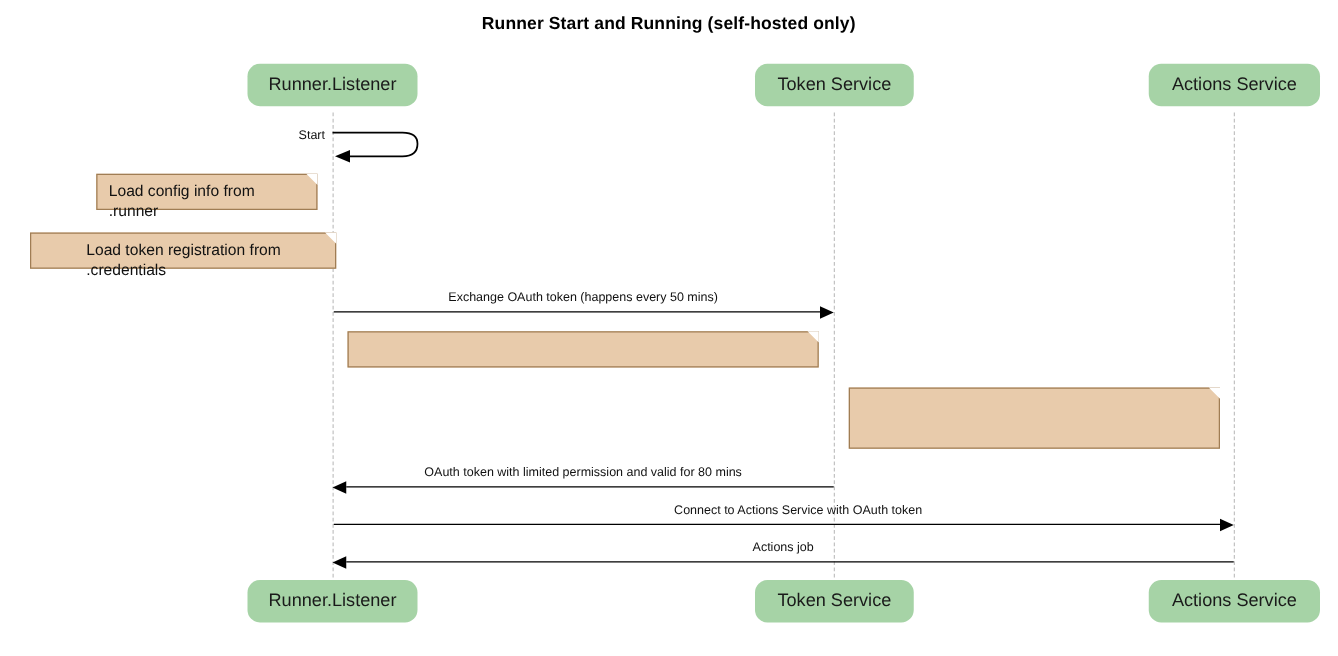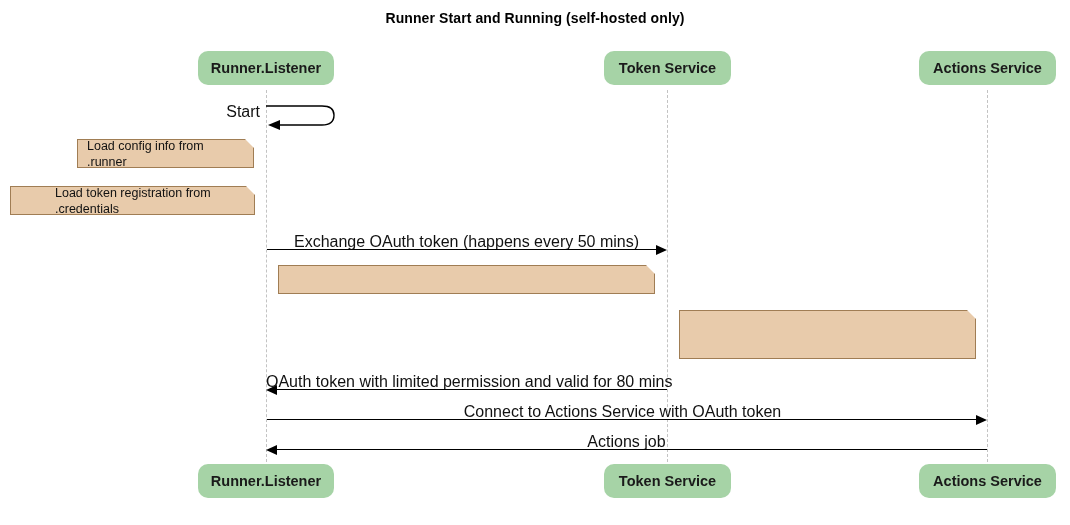--- a/index.html
+++ b/index.html
@@ -46,30 +46,28 @@
     position: absolute;
     height: 34px;
     border-radius: 10px;
     background: #a6d3a6;
     display: flex;
     align-items: center;
     justify-content: center;
     font-size: 14.5px;
     color: #1a1a1a;
     box-sizing: border-box;
-    font-weight: bold;
   }
   
   .note {
     position: absolute;
     box-sizing: border-box;
     background: #e8cbab;
     border: 1px solid #a07d54;
     display: flex;
-    align-items: center;
     padding: 5px 9px 5px 9px;
     font-size: 12.5px;
     line-height: 16px;
     color: #111;
     white-space: pre-line;
   }
   .note .fold {
     position: absolute;
     top: -1px;
     right: -1px;
@@ -79,21 +77,21 @@
     border-top: 9px solid #ffffff;
   }
   
   .msg {
     position: absolute;
     height: 0;
     border-top: 1.4px solid #000;
   }
   .msg-label {
     position: absolute;
-    font-size: 16px;
+    font-size: 10px;
     color: #111;
     white-space: nowrap;
     text-align: center;
   }
   .arrow-right, .arrow-left {
     position: absolute;
     width: 0;
     height: 0;
   }
   .arrow-right {
@@ -148,42 +146,42 @@
       <path d="M 2 4 L 58 4 Q 70 4 70 13 Q 70 23 58 23 L 16 23" fill="none" stroke="#000000" stroke-width="1.4"></path>
       <polygon points="16,18 4,23 16,28" fill="#000000"></polygon>
     </svg>
   </div>
 
   <div class="note" style="left:77px; top:139px; width:177px; height:29px;">
     <span class="fold"></span>
     <span>Load config info from .runner</span>
   </div>
 
-  <div class="note" style="left:10px; top:186px; width:245px; height:29px;padding-left:44px;">
+  <div class="note" style="left:24px; top:186px; width:245px; height:29px;padding-left:44px;">
     <span class="fold"></span>
     <span>Load token registration from .credentials</span>
   </div>
 
   <div class="msg-label" style="left:266px; top:233px; width:401px;">Exchange OAuth token (happens every 50 mins)</div>
   <div class="msg" style="left:267px; top:249px; width:389px;"></div>
   <div class="arrow-right" style="left:656px; top:244.5px;"></div>
 
   <div class="note" style="left:278px; top:265px; width:377px; height:29px;">
     <span class="fold"></span>
   </div>
 
   <div class="note" style="left:679px; top:310px; width:297px; height:49px; align-items:center;">
     <span class="fold"></span>
   </div>
 
   <div class="msg-label" style="left:266px; top:373px; width:401px;">OAuth token with limited permission and valid for 80 mins</div>
   <div class="msg" style="left:277px; top:389px; width:390px;"></div>
   <div class="arrow-left" style="left:266px; top:384.5px;"></div>
 
-  <div class="msg-label" style="left:262px; top:403px; width:721px;">Connect to Actions Service with OAuth token</div>
+  <div class="msg-label" style="left:278px; top:403px; width:721px;">Connect to Actions Service with OAuth token</div>
   <div class="msg" style="left:267px; top:419px; width:709px;"></div>
   <div class="arrow-right" style="left:976px; top:414.5px;"></div>
 
   <div class="msg-label" style="left:266px; top:433px; width:721px;">Actions job</div>
   <div class="msg" style="left:277px; top:449px; width:710px;"></div>
   <div class="arrow-left" style="left:266px; top:444.5px;"></div>
 
 </div>
 
 </body></html>

